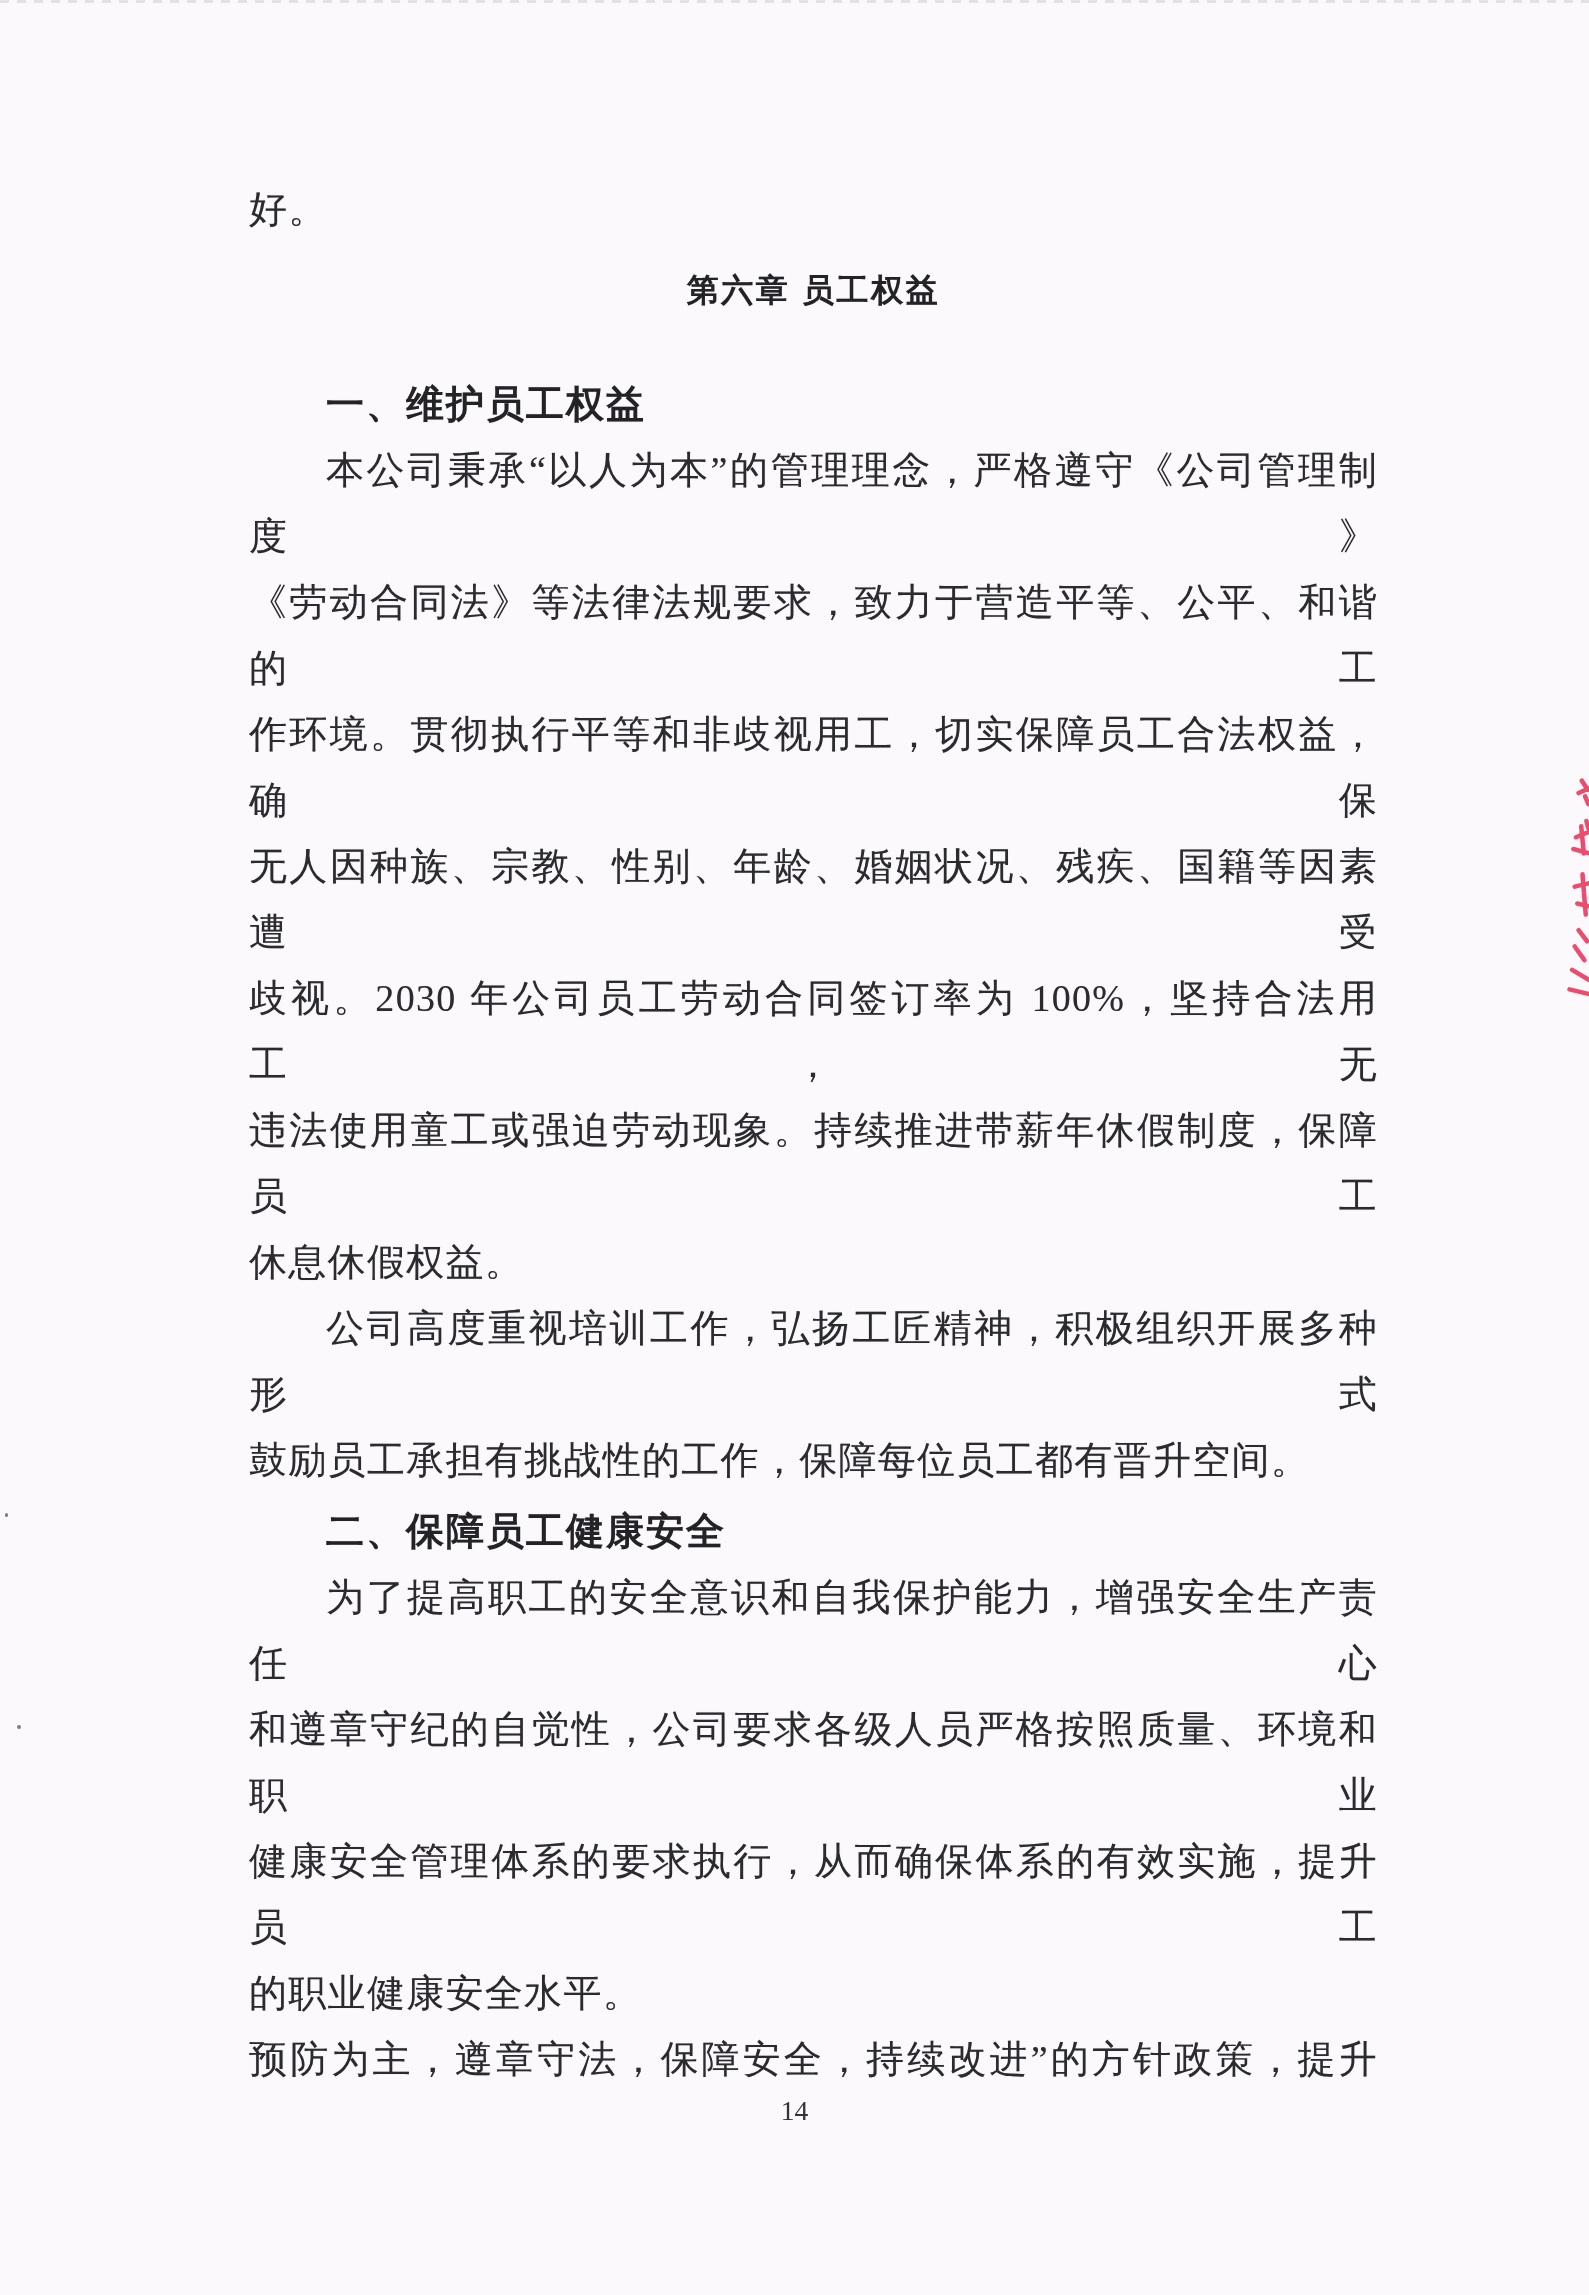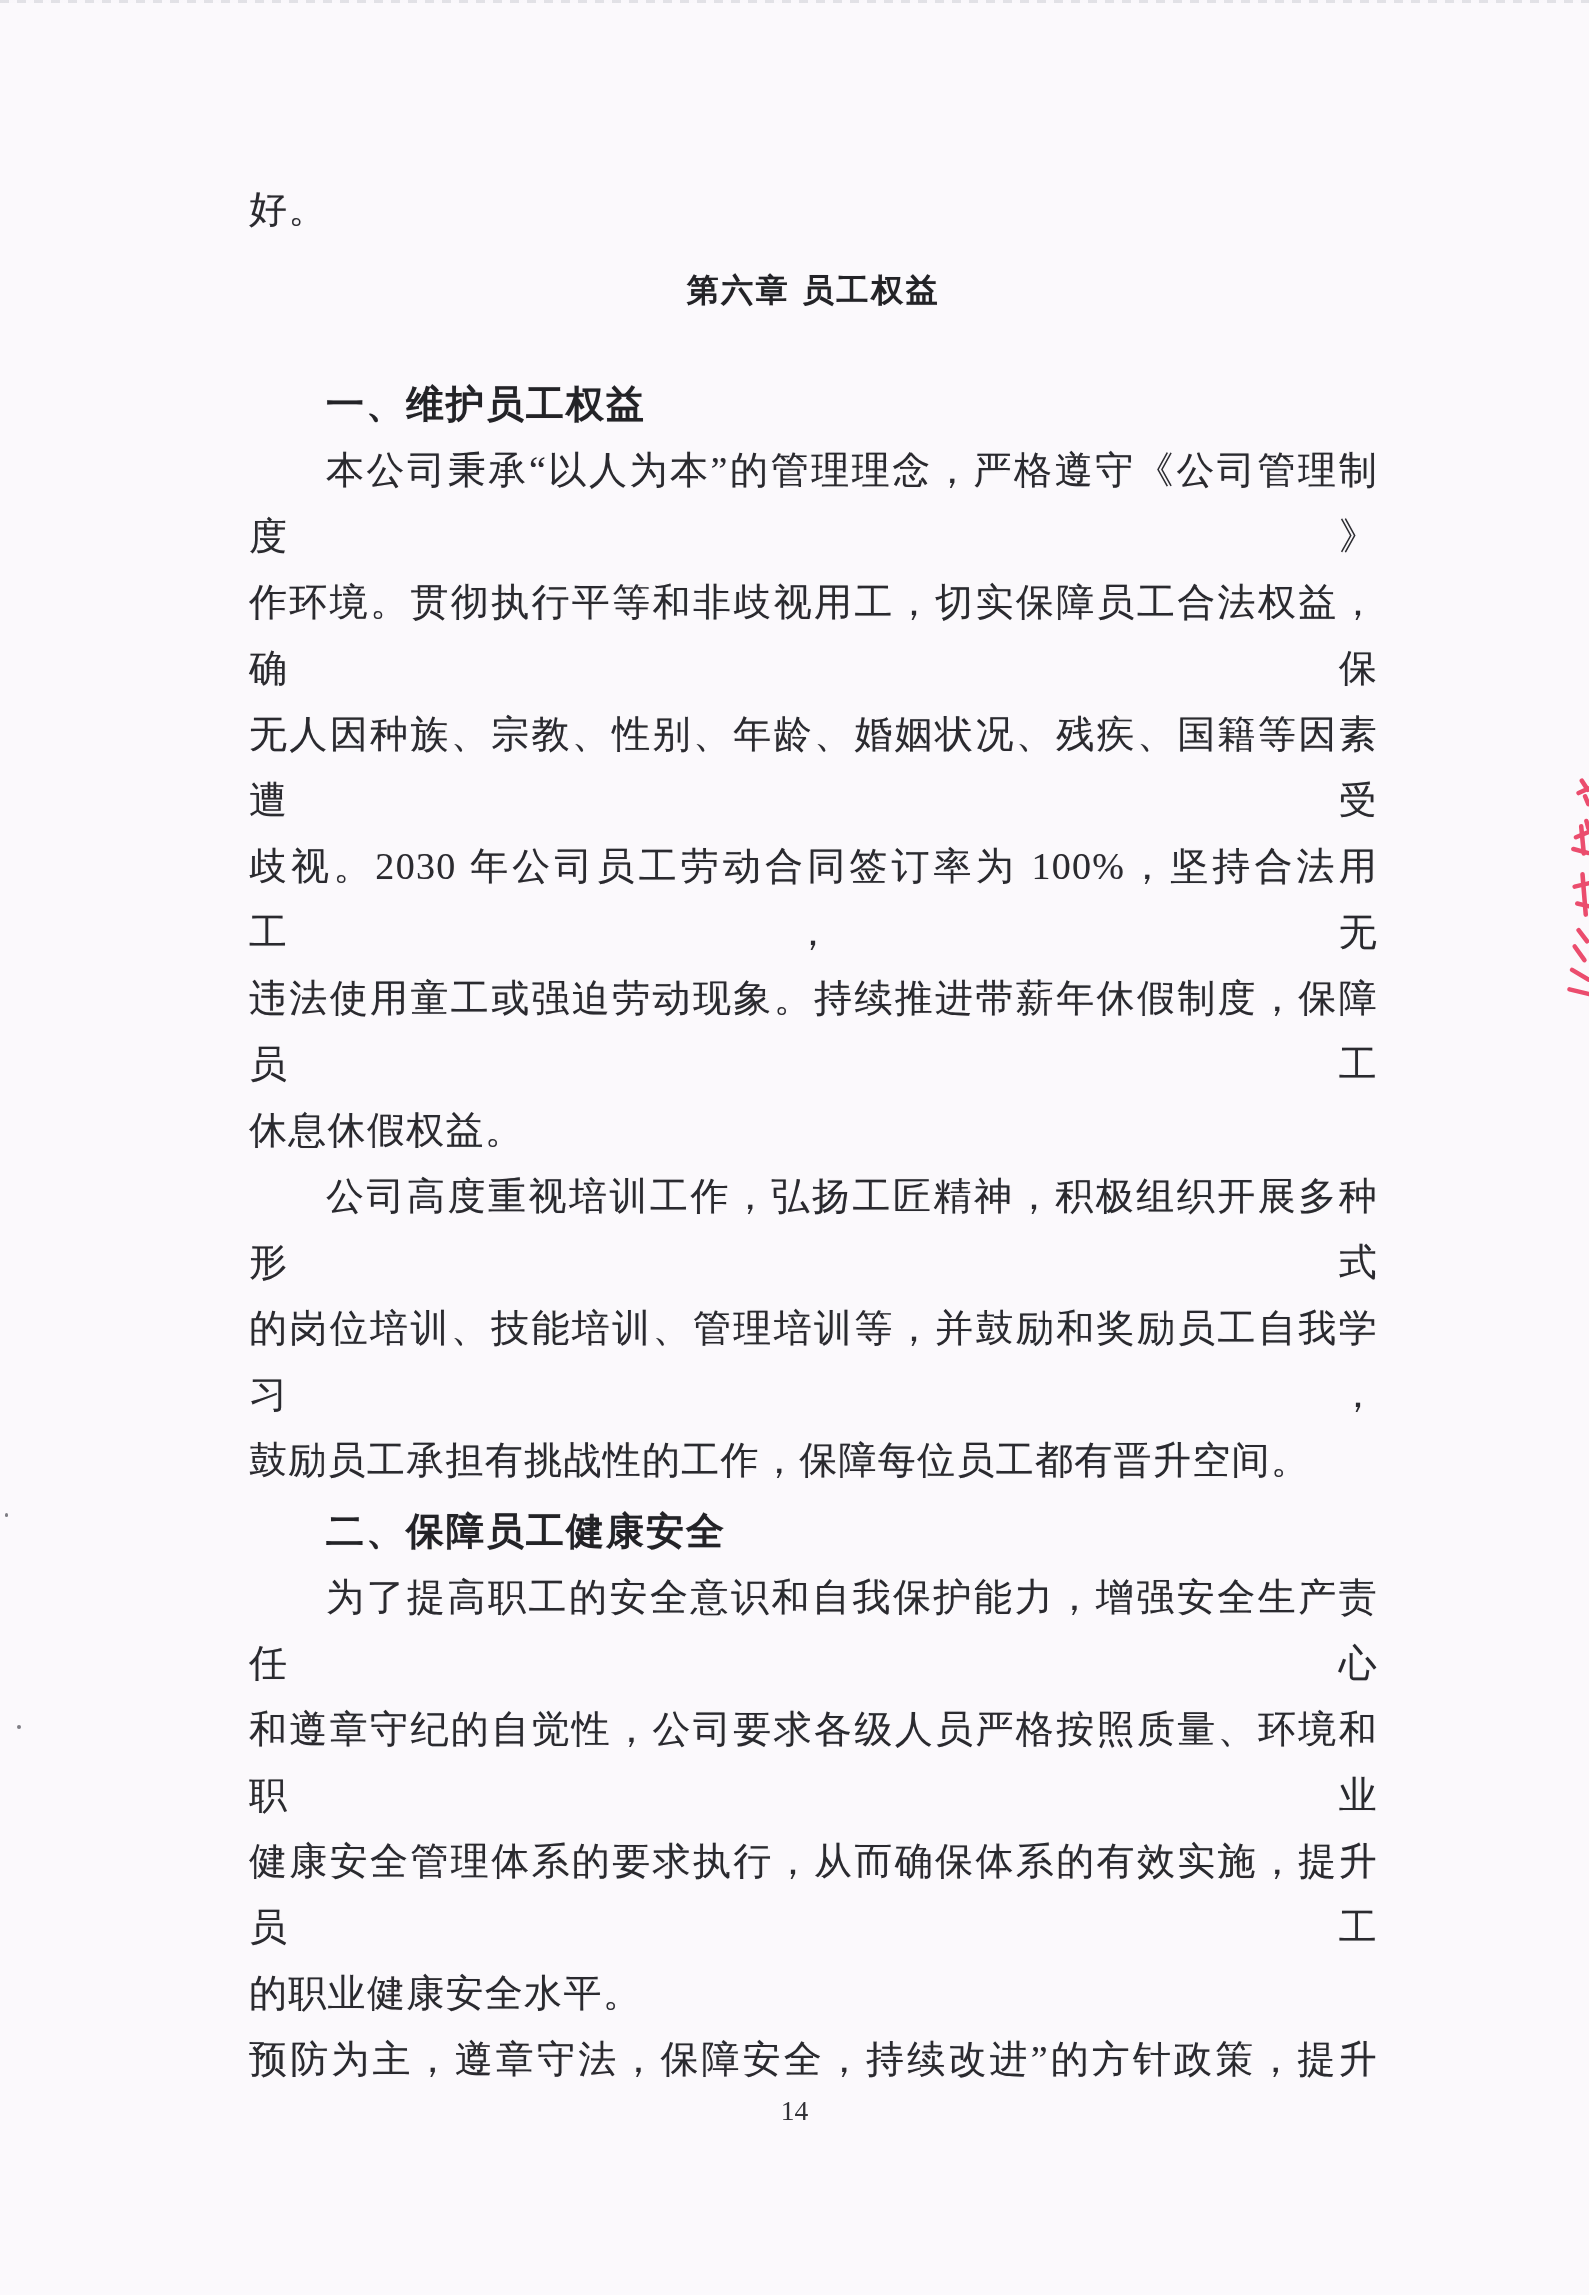--- a/index.html
+++ b/index.html
@@ -83,27 +83,27 @@
 </head>
 <body>
 
 <div class="scan-line"></div>
 
 <div class="doc">
     <div class="line">好。</div>
     <div class="title">第六章 员工权益</div>
     <div class="heading">一、维护员工权益</div>
     <div class="line indent just">本公司秉承“以人为本”的管理理念，严格遵守《公司管理制度》</div>
+    <div class="line just">《劳动合同法》等法律法规要求，致力于营造平等、公平、和谐的工</div>
     <div class="line just">作环境。贯彻执行平等和非歧视用工，切实保障员工合法权益，确保</div>
     <div class="line just">无人因种族、宗教、性别、年龄、婚姻状况、残疾、国籍等因素遭受</div>
     <div class="line just">歧视。2030 年公司员工劳动合同签订率为 100%，坚持合法用工，无</div>
     <div class="line just">违法使用童工或强迫劳动现象。持续推进带薪年休假制度，保障员工</div>
     <div class="line">休息休假权益。</div>
     <div class="line indent just">公司高度重视培训工作，弘扬工匠精神，积极组织开展多种形式</div>
-    <div class="line just">的岗位培训、技能培训、管理培训等，并鼓励和奖励员工自我学习，</div>
     <div class="line">鼓励员工承担有挑战性的工作，保障每位员工都有晋升空间。</div>
     <div class="heading h2gap">二、保障员工健康安全</div>
     <div class="line indent just">为了提高职工的安全意识和自我保护能力，增强安全生产责任心</div>
     <div class="line just">和遵章守纪的自觉性，公司要求各级人员严格按照质量、环境和职业</div>
     <div class="line just">健康安全管理体系的要求执行，从而确保体系的有效实施，提升员工</div>
     <div class="line">的职业健康安全水平。</div>
     <div class="line just">预防为主，遵章守法，保障安全，持续改进”的方针政策，提升</div>
   </div>
 
 <div class="stamp">

